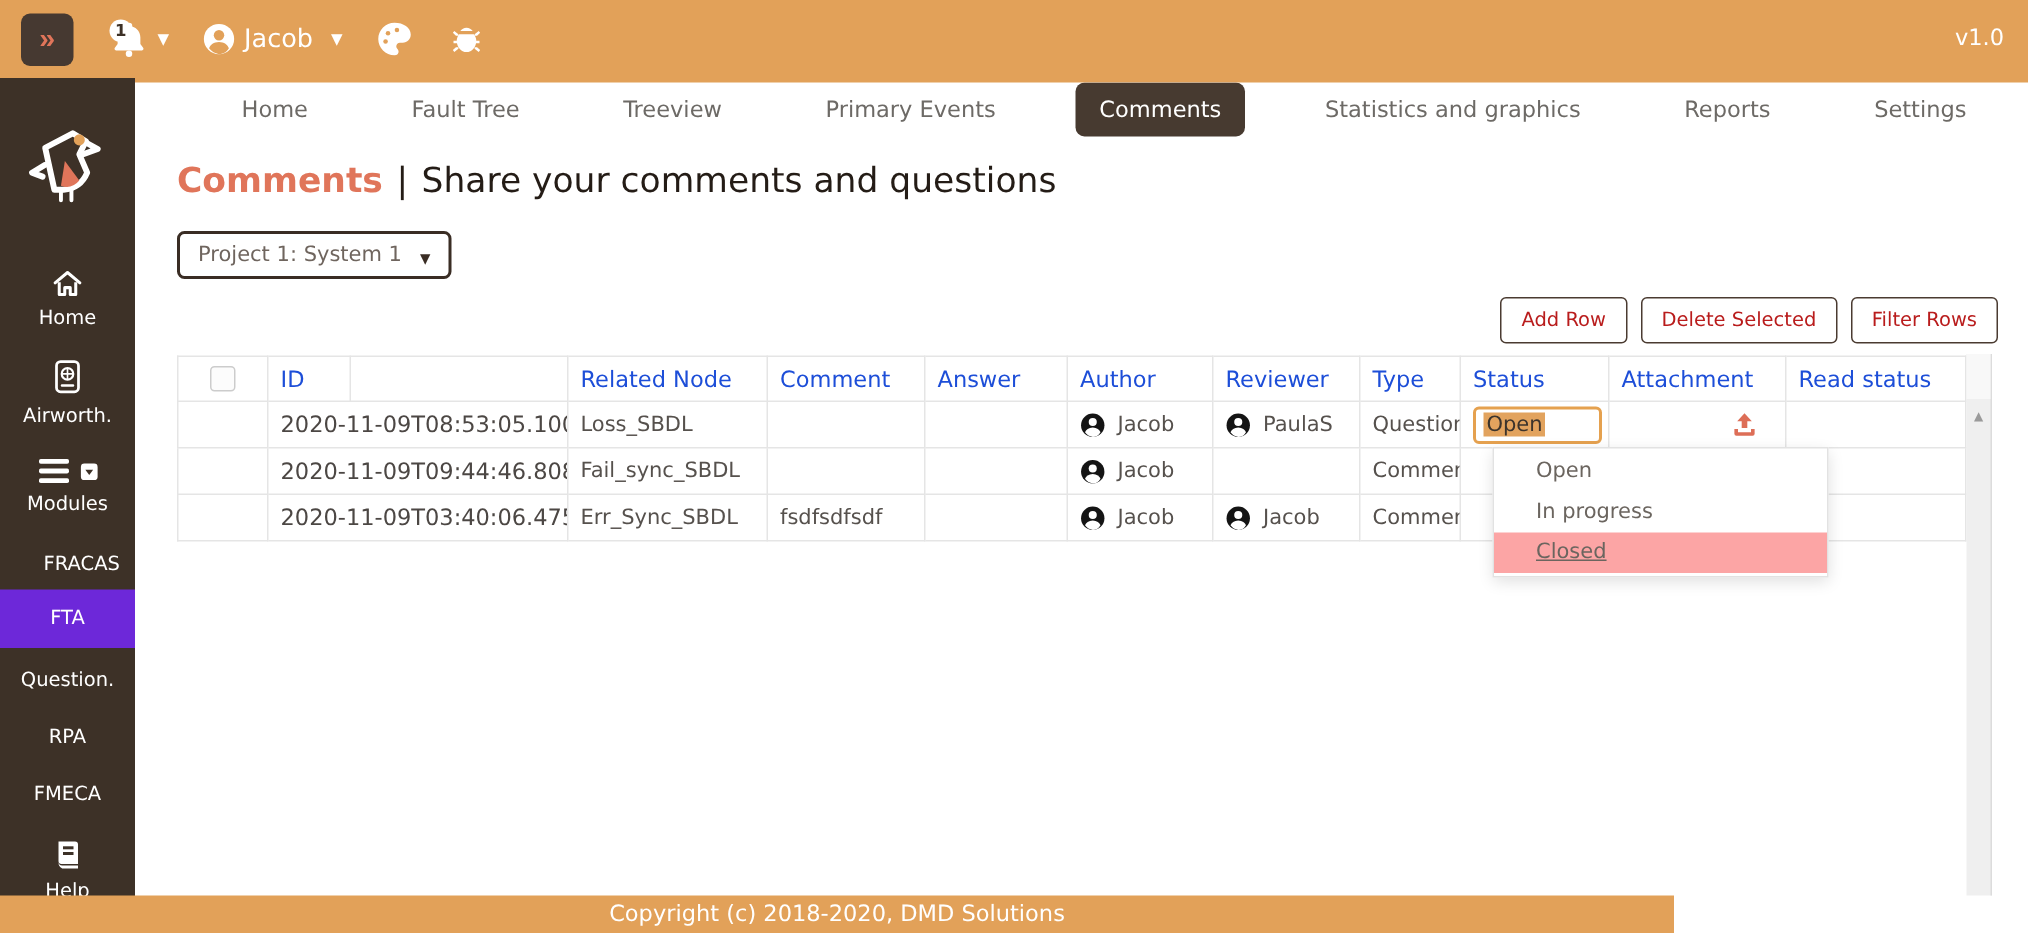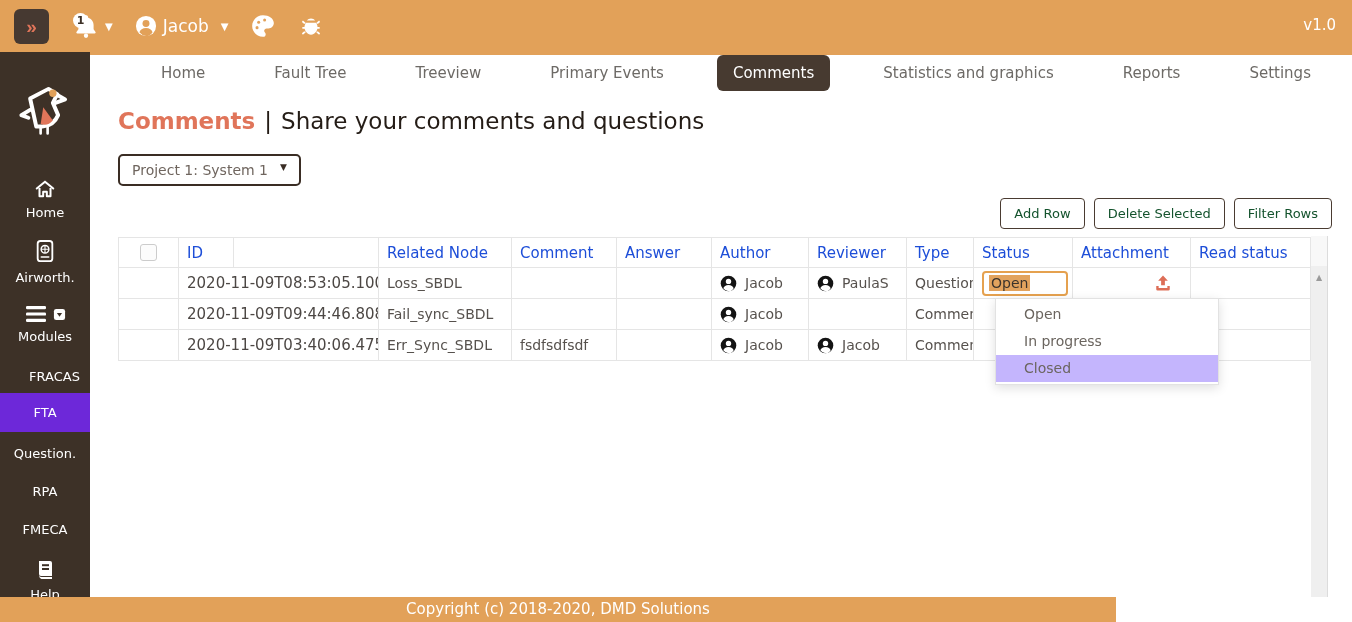--- a/index.html
+++ b/index.html
@@ -38,28 +38,28 @@
 
   .tabbar { display:flex; justify-content:space-between; align-items:stretch; height:36px;
             padding-left:55px; padding-right:25px; }
   .tab { display:flex; align-items:center; padding:0 16px; font-size:15px; color:#6d6a66; cursor:pointer; }
   .tab.active { background:#473a30; color:#fff; border-radius:6px; }
 
   .page-title { margin:17px 0 0 28px; font-size:23px; color:#241c16; font-weight:500;
                 display:flex; align-items:baseline; gap:9px; }
   .page-title .accent { color:#e0755a; font-weight:bold; }
 
-  .project-select { display:inline-flex; align-items:flex-start; gap:12px; margin:20px 0 0 28px;
+  .project-select { display:inline-flex; align-items:flex-end; gap:12px; margin:20px 0 0 28px;
                     border:2px solid #3a2d24; border-radius:5px; padding:6px 12px; font-size:14px;
                     color:#6f655e; background:#fff; cursor:pointer; }
   .project-select .sel-caret { color:#3a2d24; font-size:9px; }
 
   .toolbar { display:flex; justify-content:flex-end; gap:9px; margin:12px 20px 8px 0; }
   .toolbar button { background:#fff; border:1px solid #4a3b31; border-radius:4px; padding:7px 13px;
-                    font-size:13px; color:#14532d; font-family:inherit; cursor:pointer; }
+                    font-size:13px; color:#b91c1c; font-family:inherit; cursor:pointer; }
 
   
   .table-wrap { position:relative; margin-left:28px; width:1192px; }
   table { border-collapse:collapse; width:1192px; table-layout:fixed; }
   th, td { border:1px solid #e5e5e5; height:30px; padding:0 8px; text-align:left; overflow:hidden;
            white-space:nowrap; }
   th { font-size:15px; color:#1d4ed8; font-weight:normal; background:#fff;margin-top:44px; }
   td { font-size:14px; color:#56514d; height:31px; }
   td.c-id { font-size:15px; color:#4c4744; }
   .person-cell { display:flex; align-items:center; gap:8px; height:100%; }
@@ -68,21 +68,21 @@
   .status-box { display:flex; align-items:center; width:86px; height:25px; border:2px solid #e5a14f;
                 border-radius:4px; padding:0 5px; background:#fff; cursor:pointer; }
   .status-box .sel-text { background:#e2a35e; color:#3c342c; font-size:14px; padding:0 2px; }
 
   .attach-cell { text-align:center; }
 
   
   .status-dropdown { position:absolute; left:905px; top:243px; width:224px; background:#fff;
                      border:1px solid #e2e2e2; box-shadow:0 3px 10px rgba(0,0,0,.13); z-index:30; padding:2px 0; }
   .dd-opt { height:27px; line-height:27px; padding-left:28px; font-size:14px; color:#6b655f; cursor:pointer; }
-  .dd-opt.hl { background:#c4b5fd; }
+  .dd-opt.hl { background:#fca5a5;text-decoration:underline; }
 
   
   .vscroll { position:absolute; right:24px; top:181px; width:17px; height:364px; background:#efefef;
              border-right:1px solid #dcdcdc; z-index:5; }
   .vscroll .head { height:30px; background:#f8f8f8; }
   .vscroll .arrow { color:#9a9a9a; font-size:8px; text-align:center; margin-top:7px; }
 </style>
 </head>
 <body>
 

